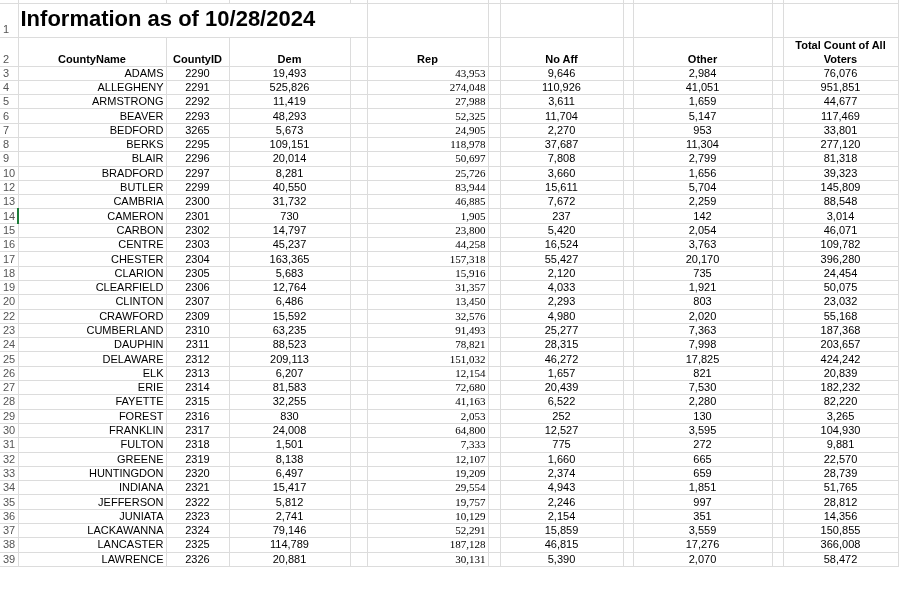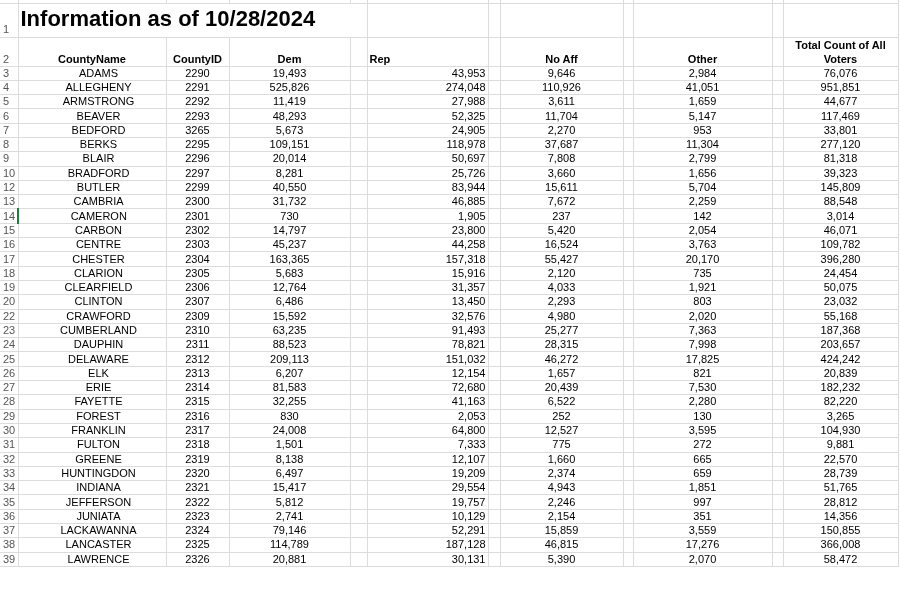--- a/index.html
+++ b/index.html
@@ -11,23 +11,23 @@
     border: 1px solid #dcdcdc;
     font-size: 11px;
     height: 14.3px;
     line-height: 13px;
     padding: 0 2px;
     white-space: nowrap;
     overflow: hidden;
   }
   td.rn { color: #555; text-align: left; padding-left: 3px; font-size: 11px; border-left: none; }
   td.rn.active { border-right: 2px solid #1e7d3a; }
-  td.name { text-align: center; padding-left: 15px; }
+  td.name { text-align: right; padding-left: 15px; }
   td.c { text-align: center; }
-  td.r { text-align: right; padding-right: 2px; }
+  td.r { text-align: right; padding-right: 2px; font-family: Liberation Serif, serif; }
   td.gap { }
   tr.r-title td { height: 34px; vertical-align: bottom; }
   tr.r-title td.rn { vertical-align: bottom; padding-bottom: 1px; }
   .title { font-size: 22px; font-weight: bold; position: relative; top: -8px; }
   tr.r-head td { height: 29px; vertical-align: bottom; font-weight: bold; text-align: center; }
   tr.r-head td.rn { font-weight: normal; text-align: left; }
   tr.r-head td.wrap { white-space: normal; line-height: 14px; }
   tr.top-gridline td { height: 3px; border-top: none; }
 </style>
 </head>
@@ -74,21 +74,21 @@
           <td></td>
           <td></td>
           <td></td>
       </tr>
       <tr class="r-head">
         <td class="rn">2</td>
         <td>CountyName</td>
         <td>CountyID</td>
         <td>Dem</td>
         <td></td>
-        <td style="text-align:left">Rep</td>
+        <td style="text-align:center">Rep</td>
         <td></td>
         <td>No Aff</td>
         <td></td>
         <td>Other</td>
         <td></td>
         <td class="wrap">Total Count of All Voters</td>
       </tr>
     <tr>
           <td class="rn">3</td>
           <td class="name">ADAMS</td>

